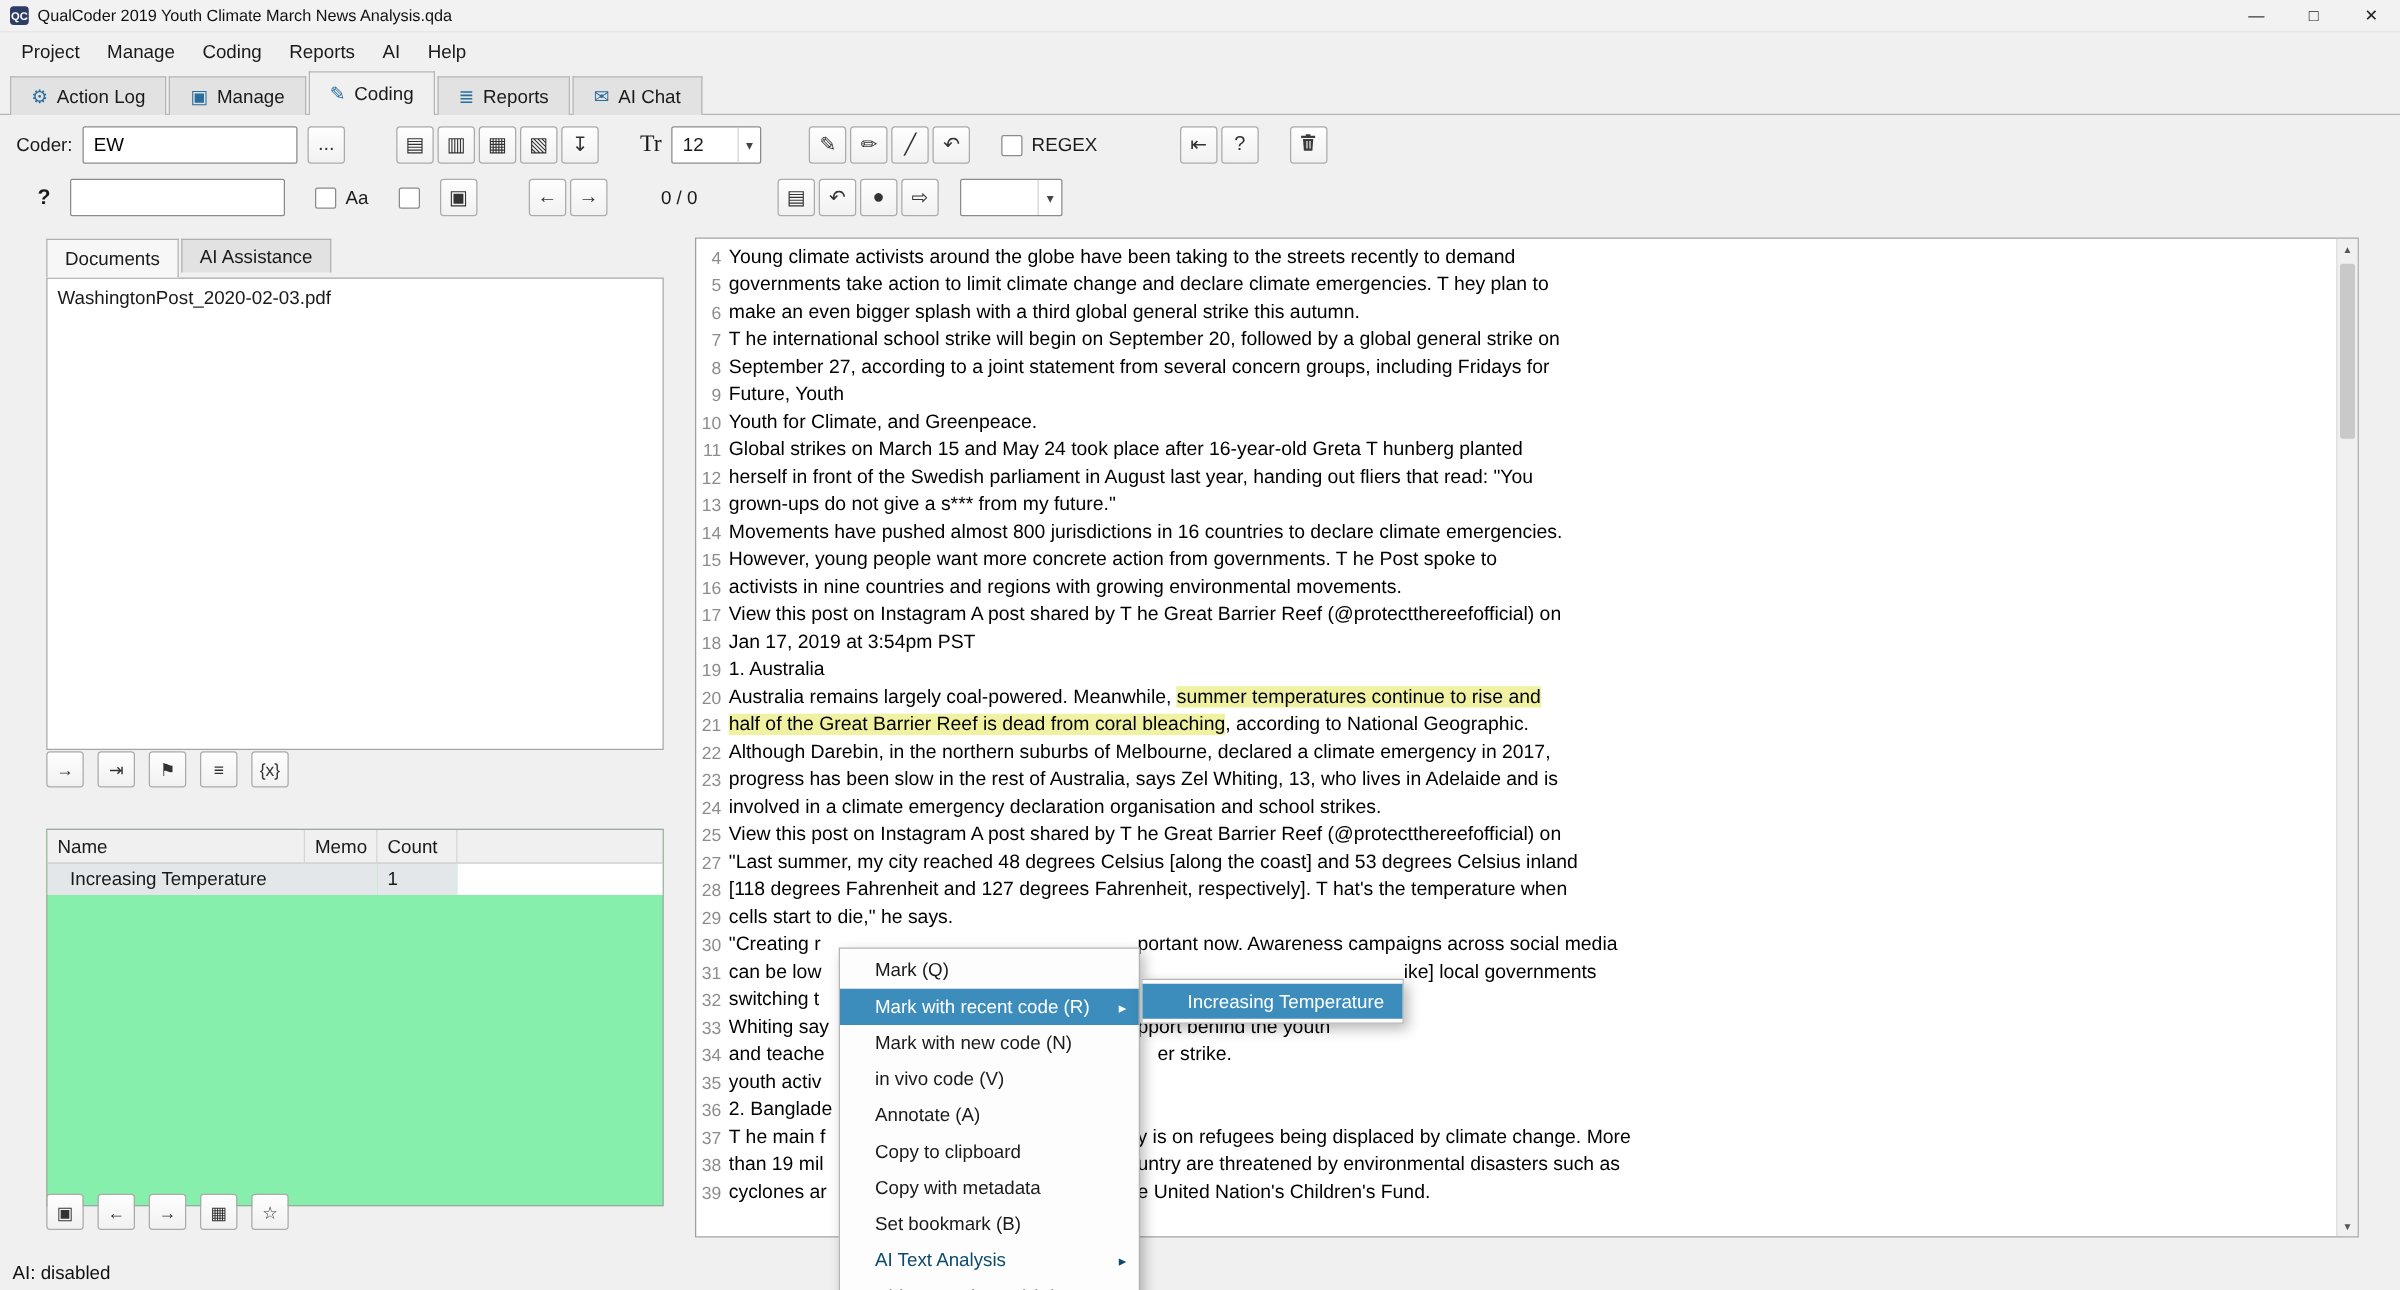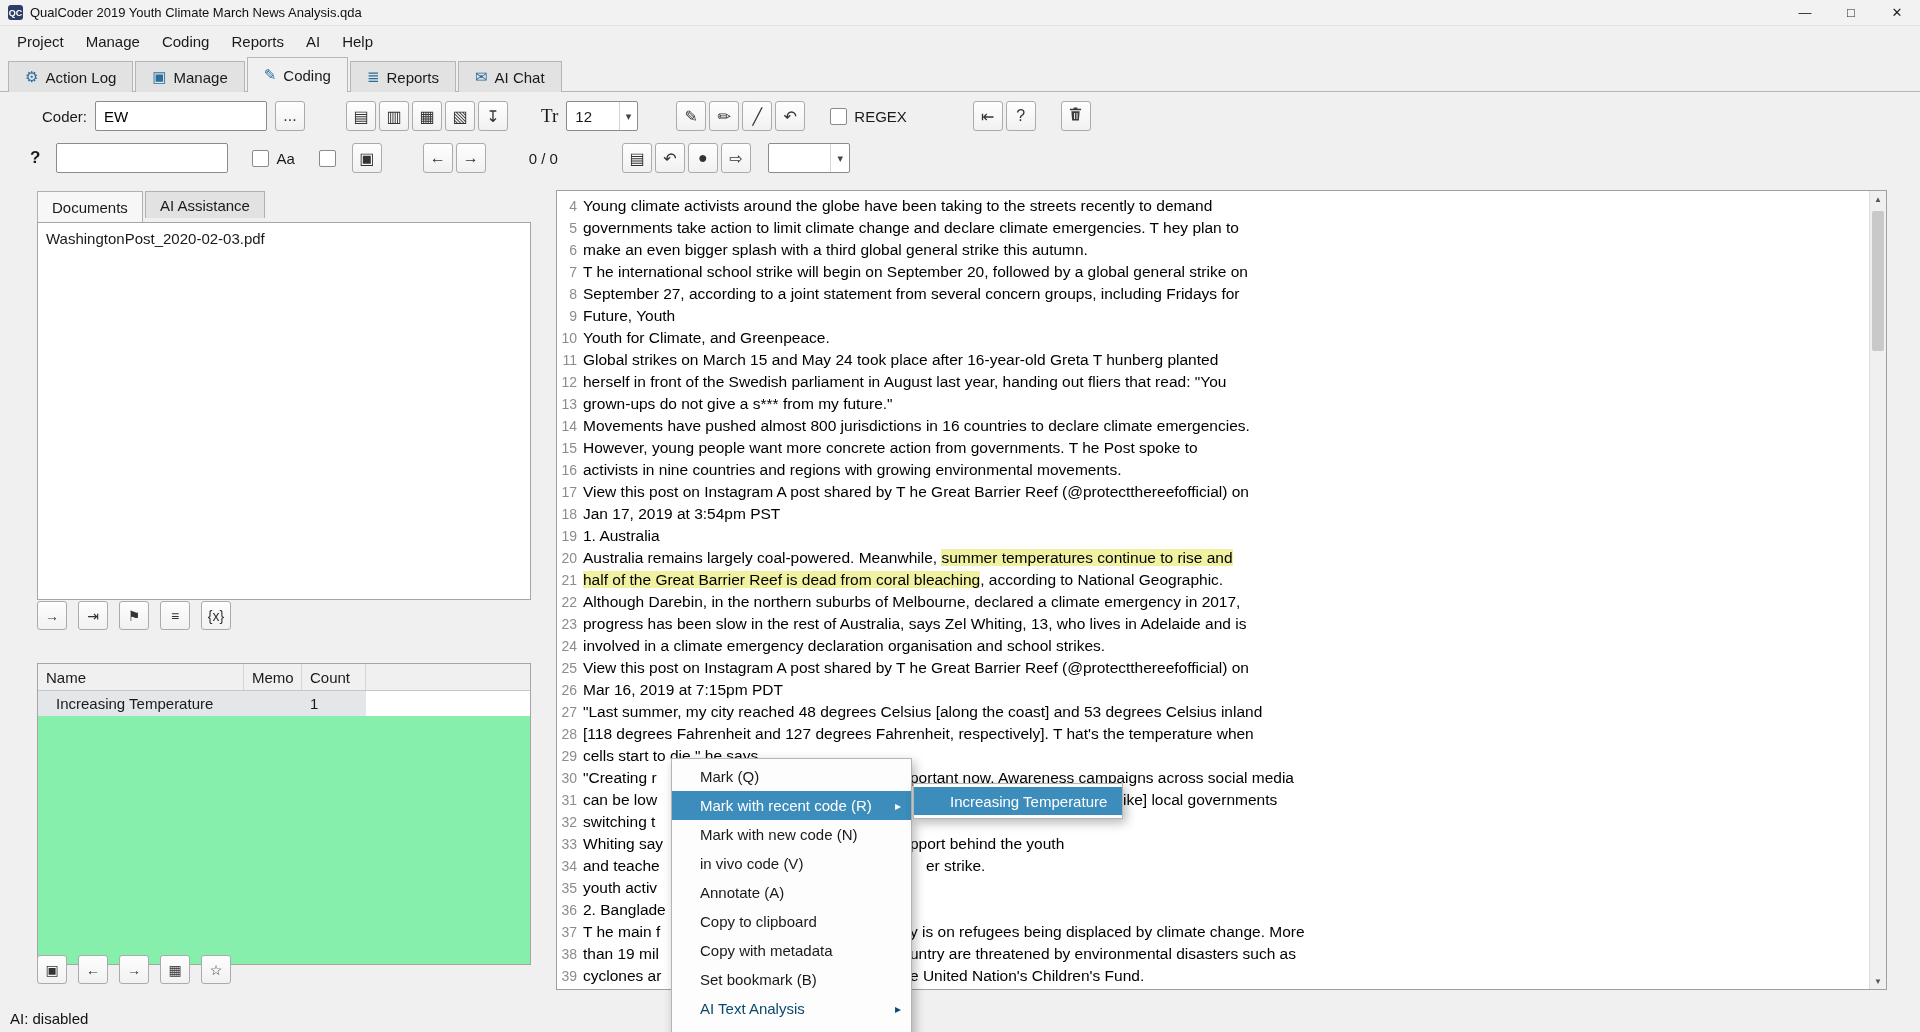--- a/index.html
+++ b/index.html
@@ -19,21 +19,21 @@
 
   
   .maintabs { position:absolute; top:57px; left:8px; height:35px; display:flex; align-items:flex-end; z-index:3; }
   .paneline { position:absolute; top:91px; left:0; width:1920px; height:1px; background:#b6b6b6; z-index:2; }
   .mtab { display:flex; align-items:center; gap:7px; padding:0 16px; height:31px; background:#e2e2e2; border:1px solid #b6b6b6; border-bottom:none; margin-right:2px; font-size:15px; }
   .mtab.active { height:35px; background:#f0f0f0; z-index:4; }
   .mtab-icon { color:#2b6e9e; font-size:15px; }
 
   
   .tb { position:absolute; display:flex; align-items:center; height:36px; }
-  #toolbar1 { top:98px; left:42px; }
+  #toolbar1 { top:98px; left:13px; }
   #toolbar2 { top:140px; left:30px; }
   .tlabel { font-size:15px; margin-right:8px; }
   .tinput { height:30px; border:1px solid #8b8b8b; border-radius:2px; background:#fff; padding:0 8px; font-size:15px; font-family:"Liberation Sans",sans-serif; }
   .tbtn { min-width:30px; height:30px; border:1px solid #ababab; border-radius:3px; background:linear-gradient(#fefefe,#f1f1f1); display:flex; align-items:center; justify-content:center; font-size:16px; color:#333; margin-right:3px; padding:0 4px; }
   .btn-group { display:flex; align-items:center; }
   .combo { height:30px; border:1px solid #8b8b8b; border-radius:2px; background:#fff; display:flex; align-items:center; padding-left:8px; font-size:15px; }
   .combo .carrow { margin-left:auto; padding:0 6px; color:#444; font-size:11px; border-left:1px solid #d5d5d5; height:100%; display:flex; align-items:center; }
   .cb { width:17px; height:17px; border:1px solid #8a8a8a; border-radius:2px; background:#fff; flex:none; }
   .tr-glyph { font-family:"Liberation Serif", serif; font-size:19px; }
   .qmark { font-size:17px; font-weight:bold; }
@@ -377,24 +377,20 @@
       </div>
       <div class="line">
         <span class="lnum">24</span>
         <span class="lcontent"><span>involved in a climate emergency declaration organisation and school strikes.</span></span>
       </div>
       <div class="line">
         <span class="lnum">25</span>
         <span class="lcontent"><span>View this post on Instagram A post shared by T he Great Barrier Reef (@protectthereefofficial) on</span></span>
       </div>
       <div class="line">
-        <span class="lnum">26</span>
-        <span class="lcontent"><span>Mar 16, 2019 at 7:15pm PDT</span></span>
-      </div>
-      <div class="line">
         <span class="lnum">27</span>
         <span class="lcontent"><span>"Last summer, my city reached 48 degrees Celsius [along the coast] and 53 degrees Celsius inland</span></span>
       </div>
       <div class="line">
         <span class="lnum">28</span>
         <span class="lcontent"><span>[118 degrees Fahrenheit and 127 degrees Fahrenheit, respectively]. T hat's the temperature when</span></span>
       </div>
       <div class="line">
         <span class="lnum">29</span>
         <span class="lcontent"><span>cells start to die," he says.</span></span>

